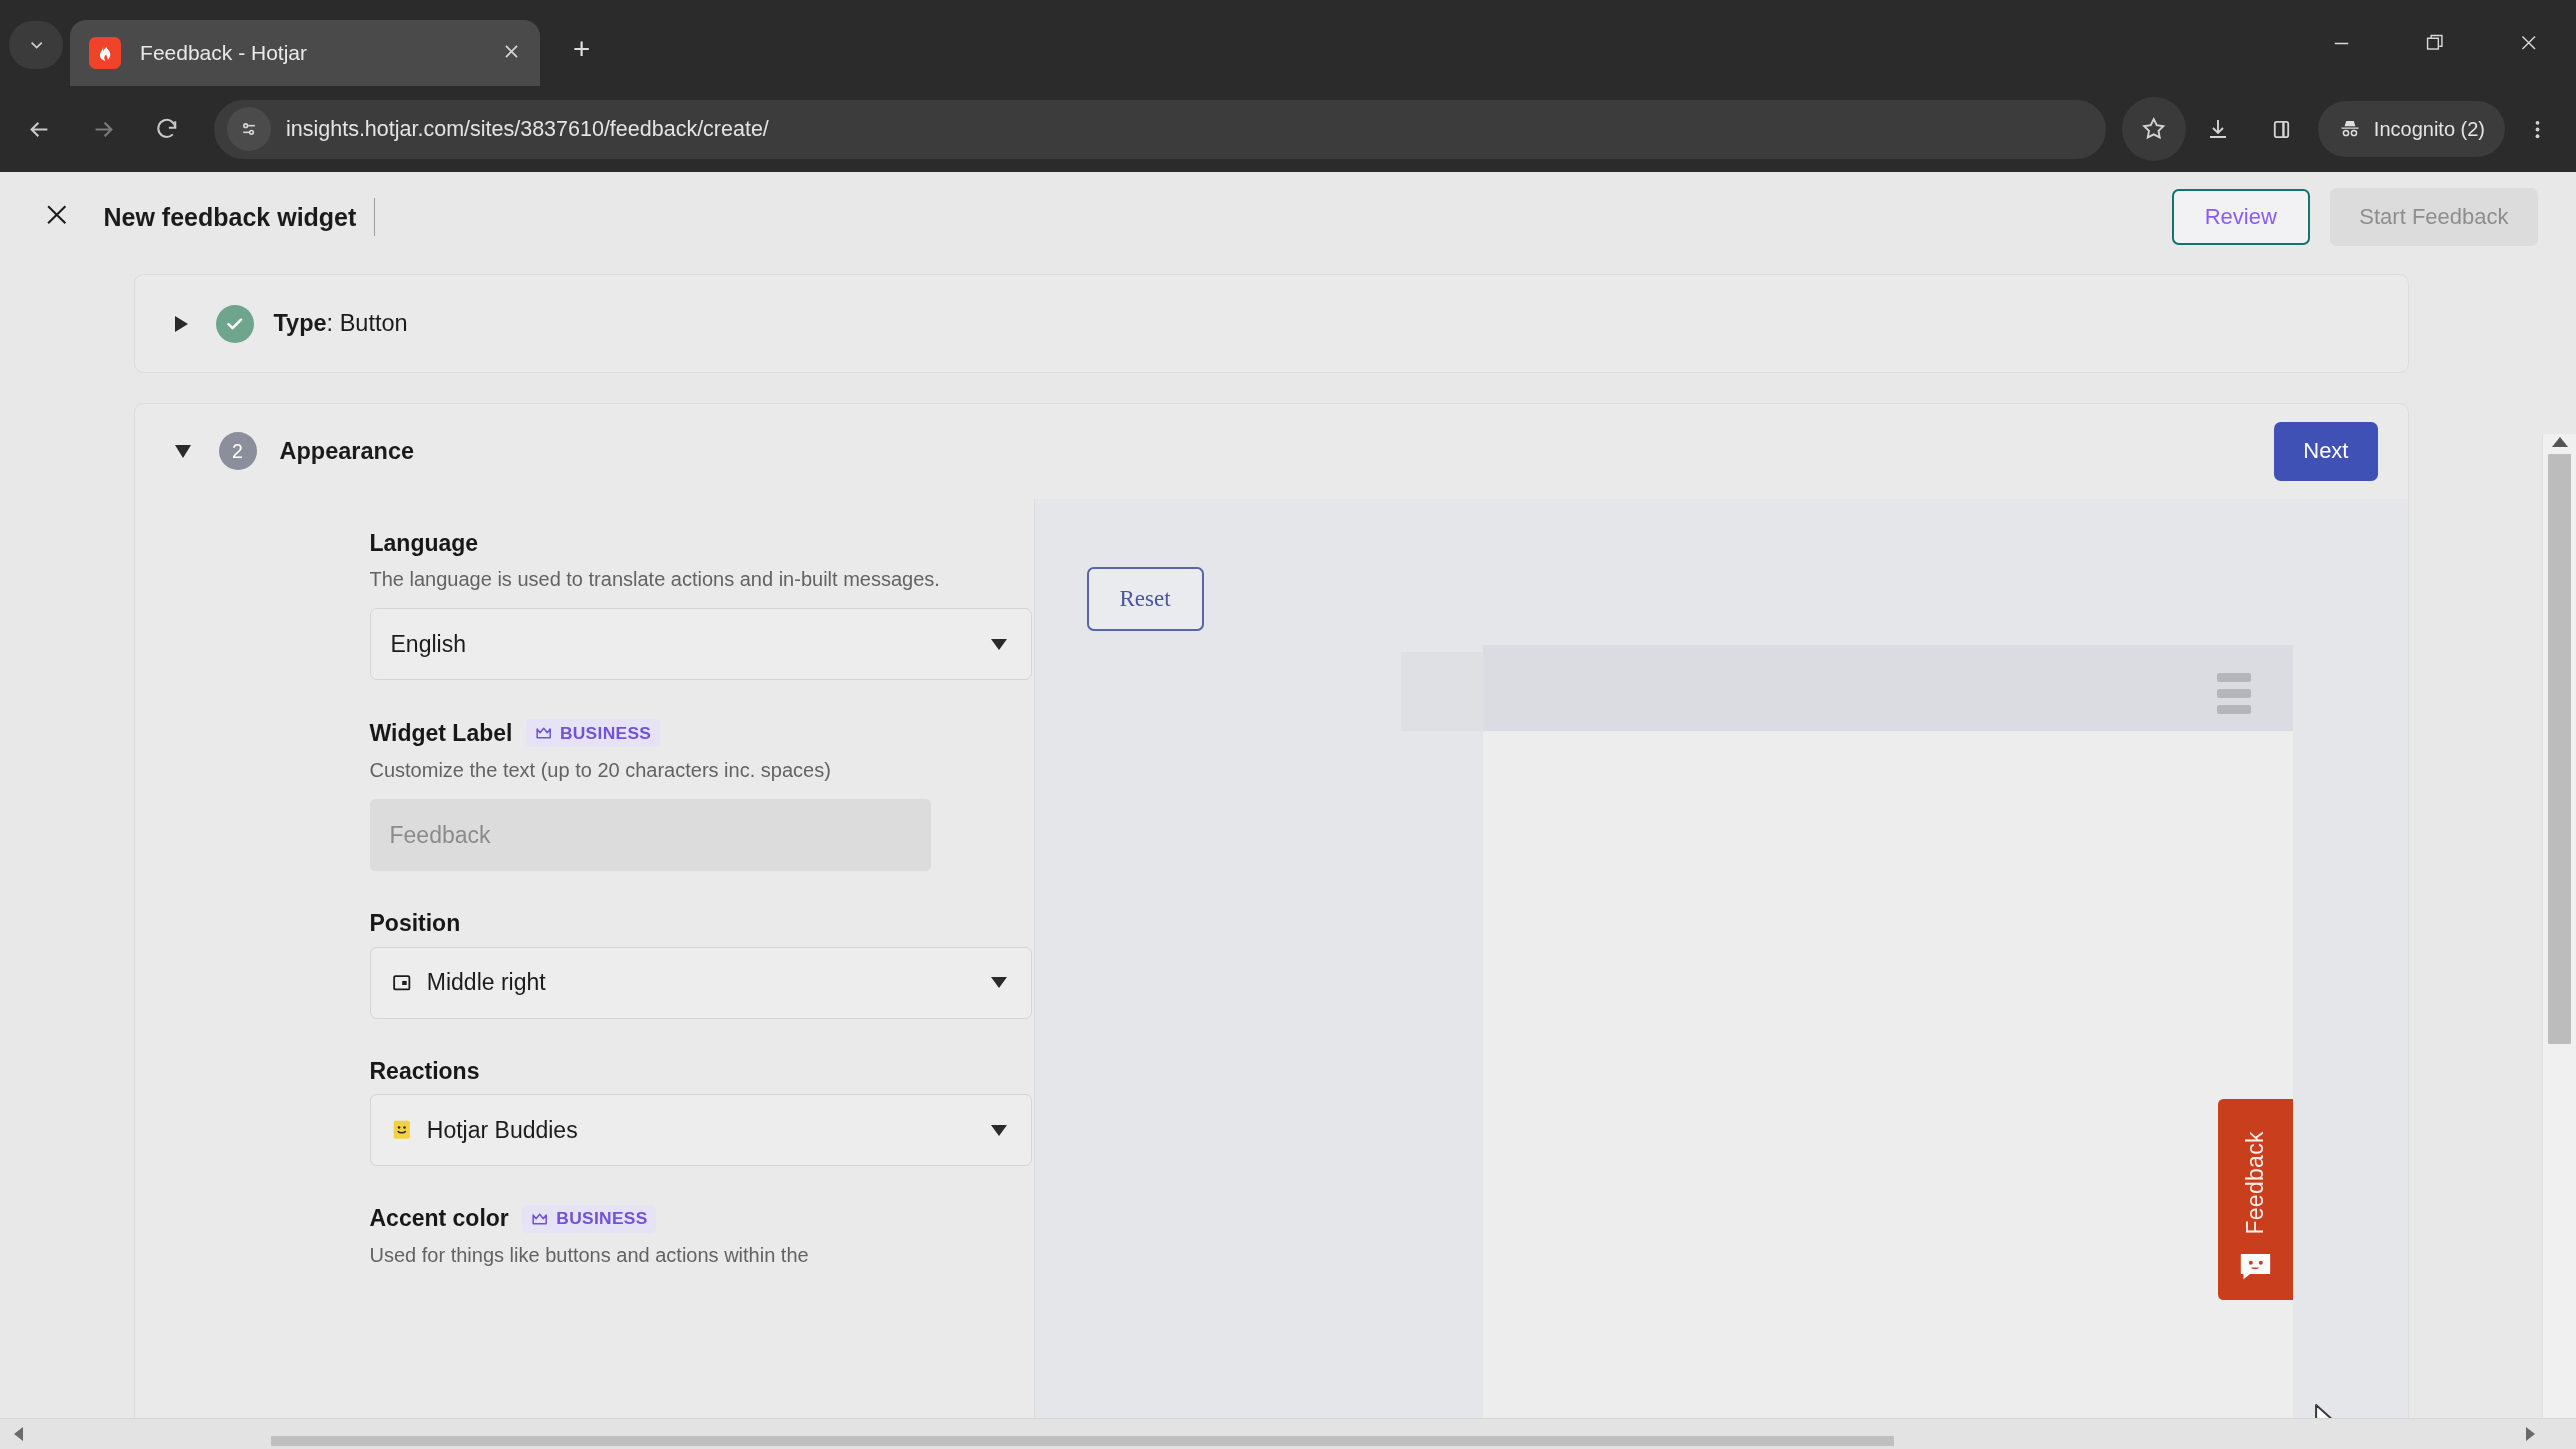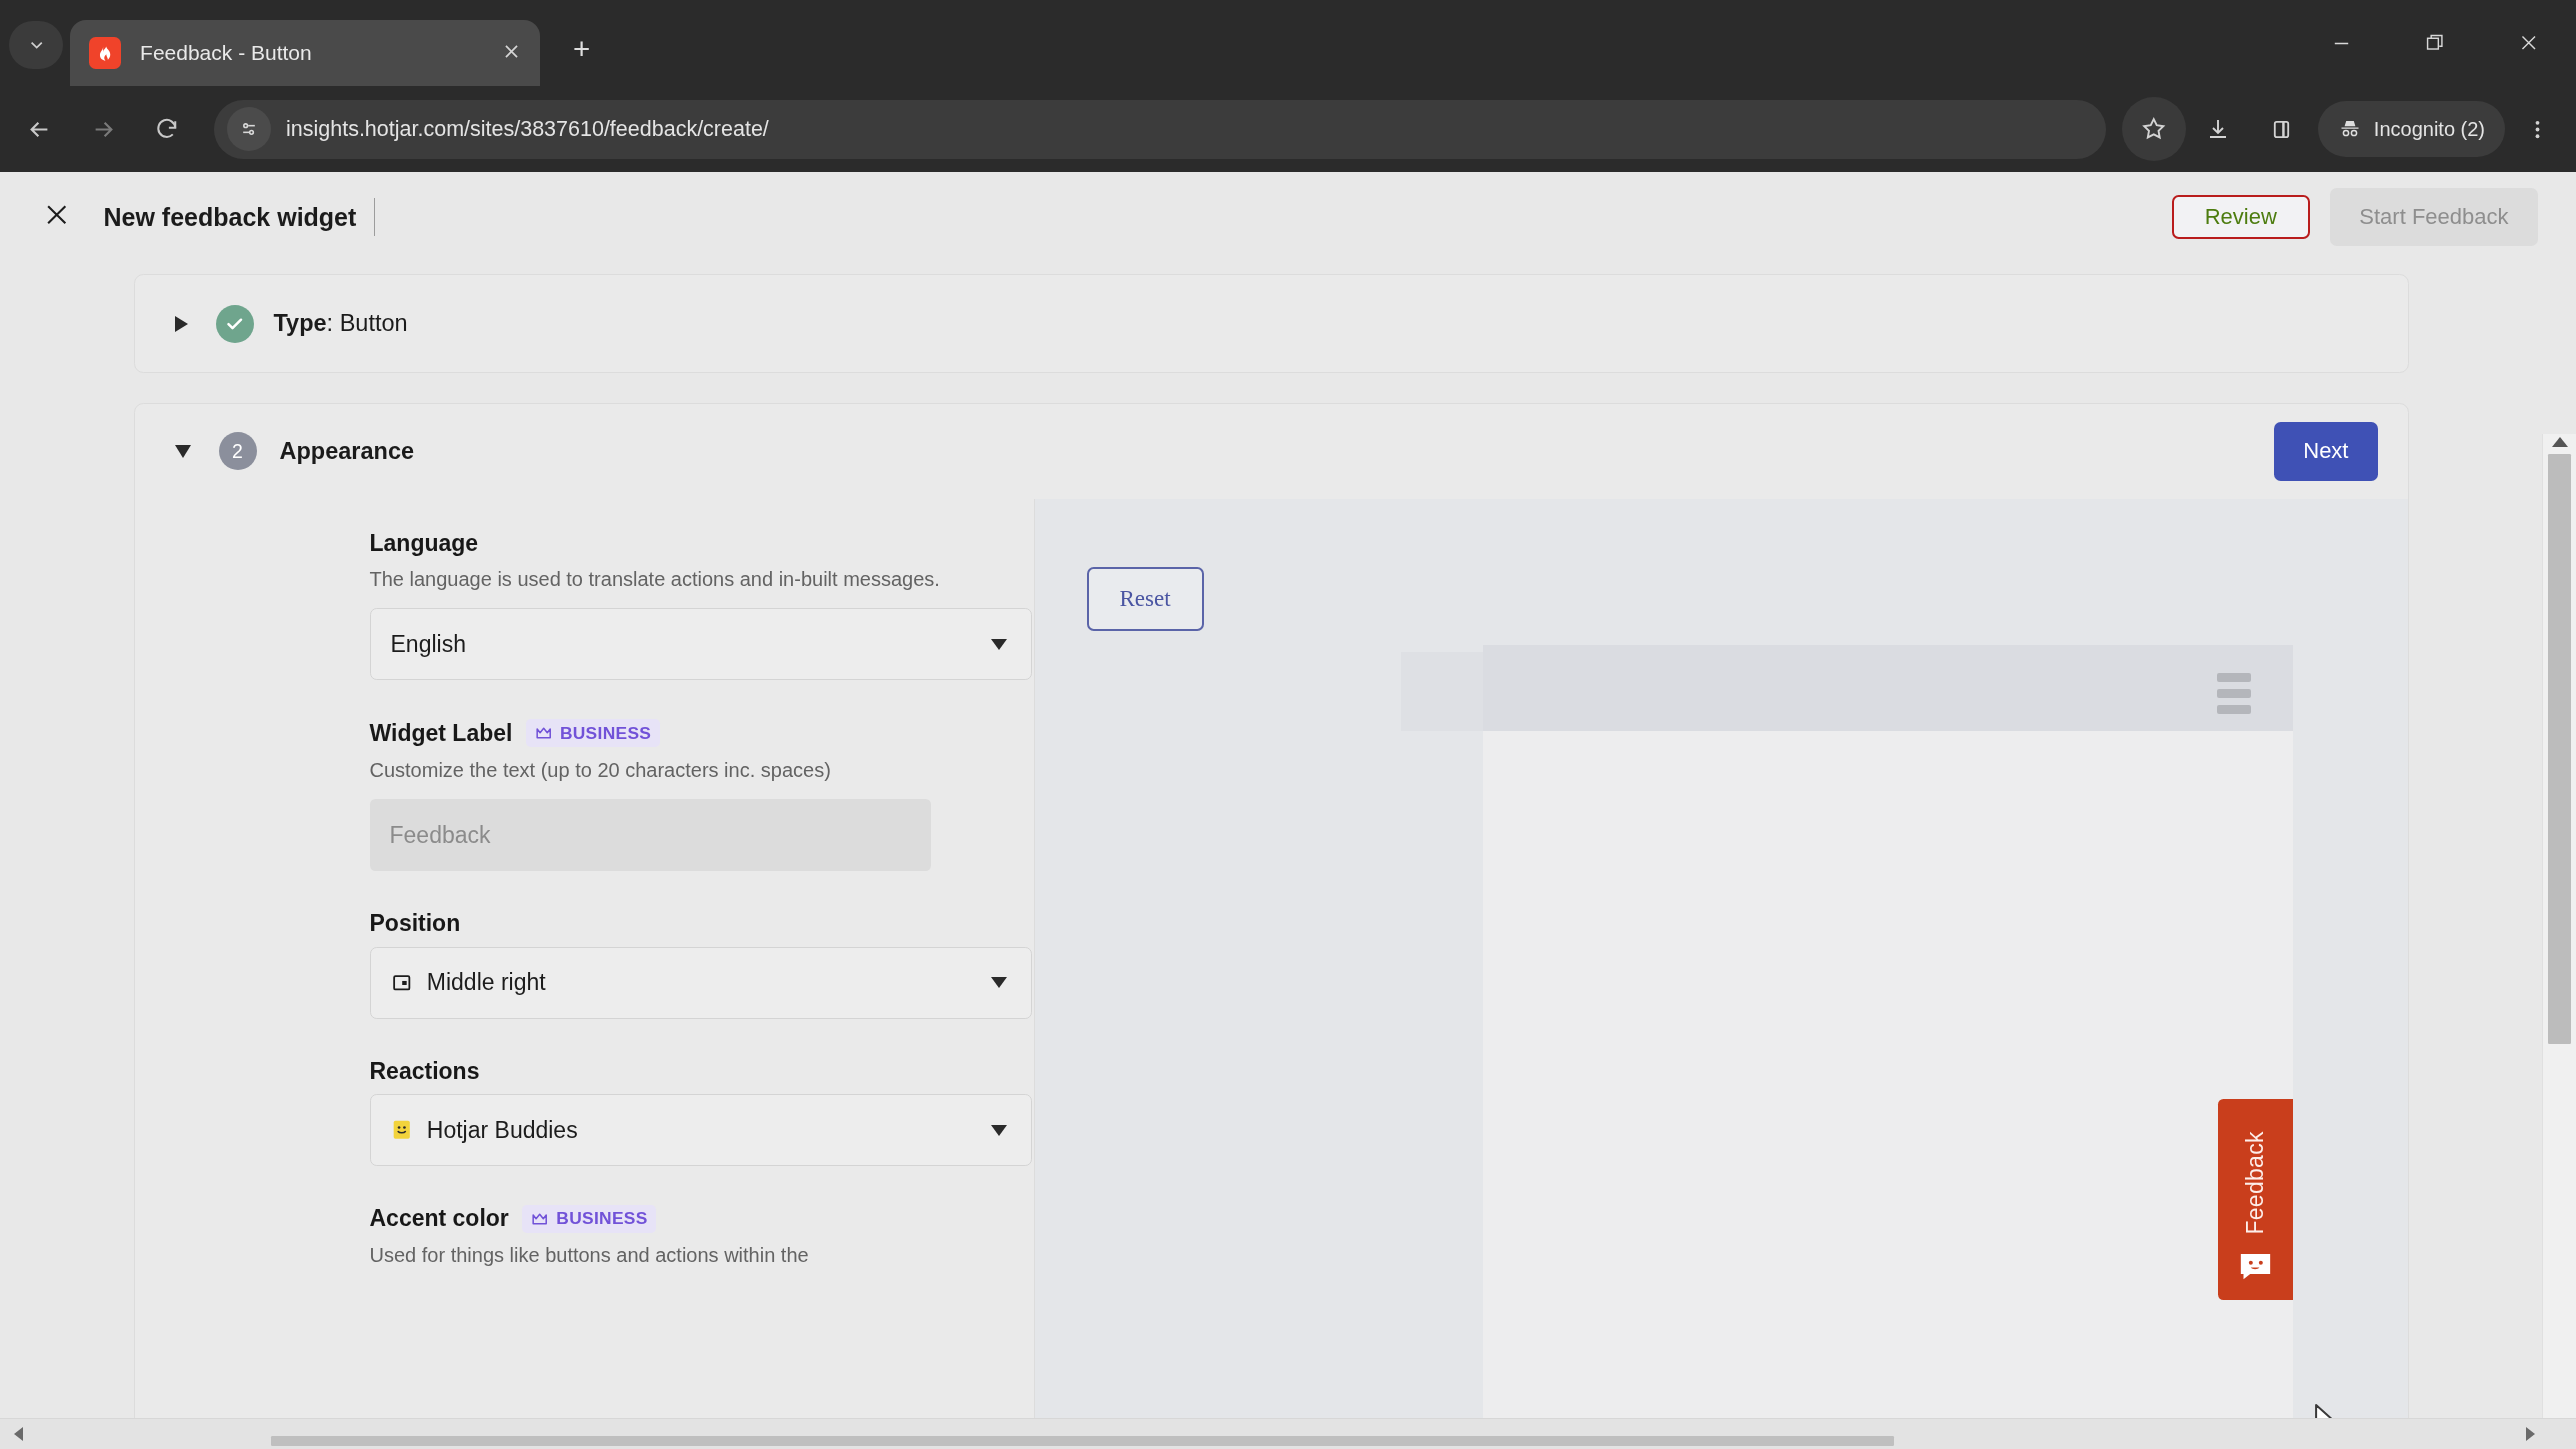--- a/index.html
+++ b/index.html
@@ -107,23 +107,23 @@
     font-size: 25px; color: #1b1b1b; font-weight: 700;
     margin-left: 32px; white-space: nowrap;
   }
   .title-caret {
     width: 1.3px; height: 38px; background: #9c9c9c; margin-left: 17.4px;
   }
   .header-actions {
     margin-left: auto; display: flex; align-items: center; gap: 20px;
   }
   .btn-review {
-    height: 44px; padding: 0 31px; border-radius: 6.7px;
-    border: 2px solid #b91c1c; background: #f2f2f4;
-    color: #4d7c0f; font-size: 22px;
+    height: 56px; padding: 0 31px; border-radius: 6.7px;
+    border: 2px solid #0f766e; background: #f2f2f4;
+    color: #8b5cf6; font-size: 22px;
     display: flex; align-items: center; justify-content: center;
     font-family: "Liberation Sans", sans-serif;
   }
   .btn-start {
     height: 58px; padding: 0 29.5px; border-radius: 6.7px;
     border: none; background: #dcdcdc; color: #8e8e8e; font-size: 22px;
     display: flex; align-items: center; justify-content: center;
     font-family: "Liberation Sans", sans-serif;
   }
 
@@ -339,21 +339,21 @@
       <svg width="17.4" height="17.4" viewBox="0 0 24 24" fill="none" stroke="#cfcfcf" stroke-width="2.4">
           <path d="M5 9l7 7 7-7"></path>
         </svg>
     </div>
     <div class="tab">
       <div class="tab-favicon">
         <svg width="19" height="19" viewBox="0 0 24 24">
             <path d="M9 3c0 5-4 6-4 11 0 4 3 7 7 7-3-3-1-6 1-8 0 3 2 4 2 7 2-2 3-4 3-7 0-5-5-7-5-10-1 3-4 4-4 7 0-3 0-5 0-7z" fill="#ffffff"></path>
           </svg>
       </div>
-      <div class="tab-title">Feedback - Button</div>
+      <div class="tab-title">Feedback - Hotjar</div>
       <div class="tab-close">
         <svg width="19" height="19" viewBox="0 0 24 24" stroke="#d5d5d5" stroke-width="2.2">
             <path d="M5 5l14 14M19 5L5 19"></path>
           </svg>
       </div>
     </div>
     <div class="newtab">+</div>
     <div class="wincontrols">
       <div class="wc">
         <svg width="23" height="23" viewBox="0 0 24 24" stroke="#d8d8d8" stroke-width="1.6">

